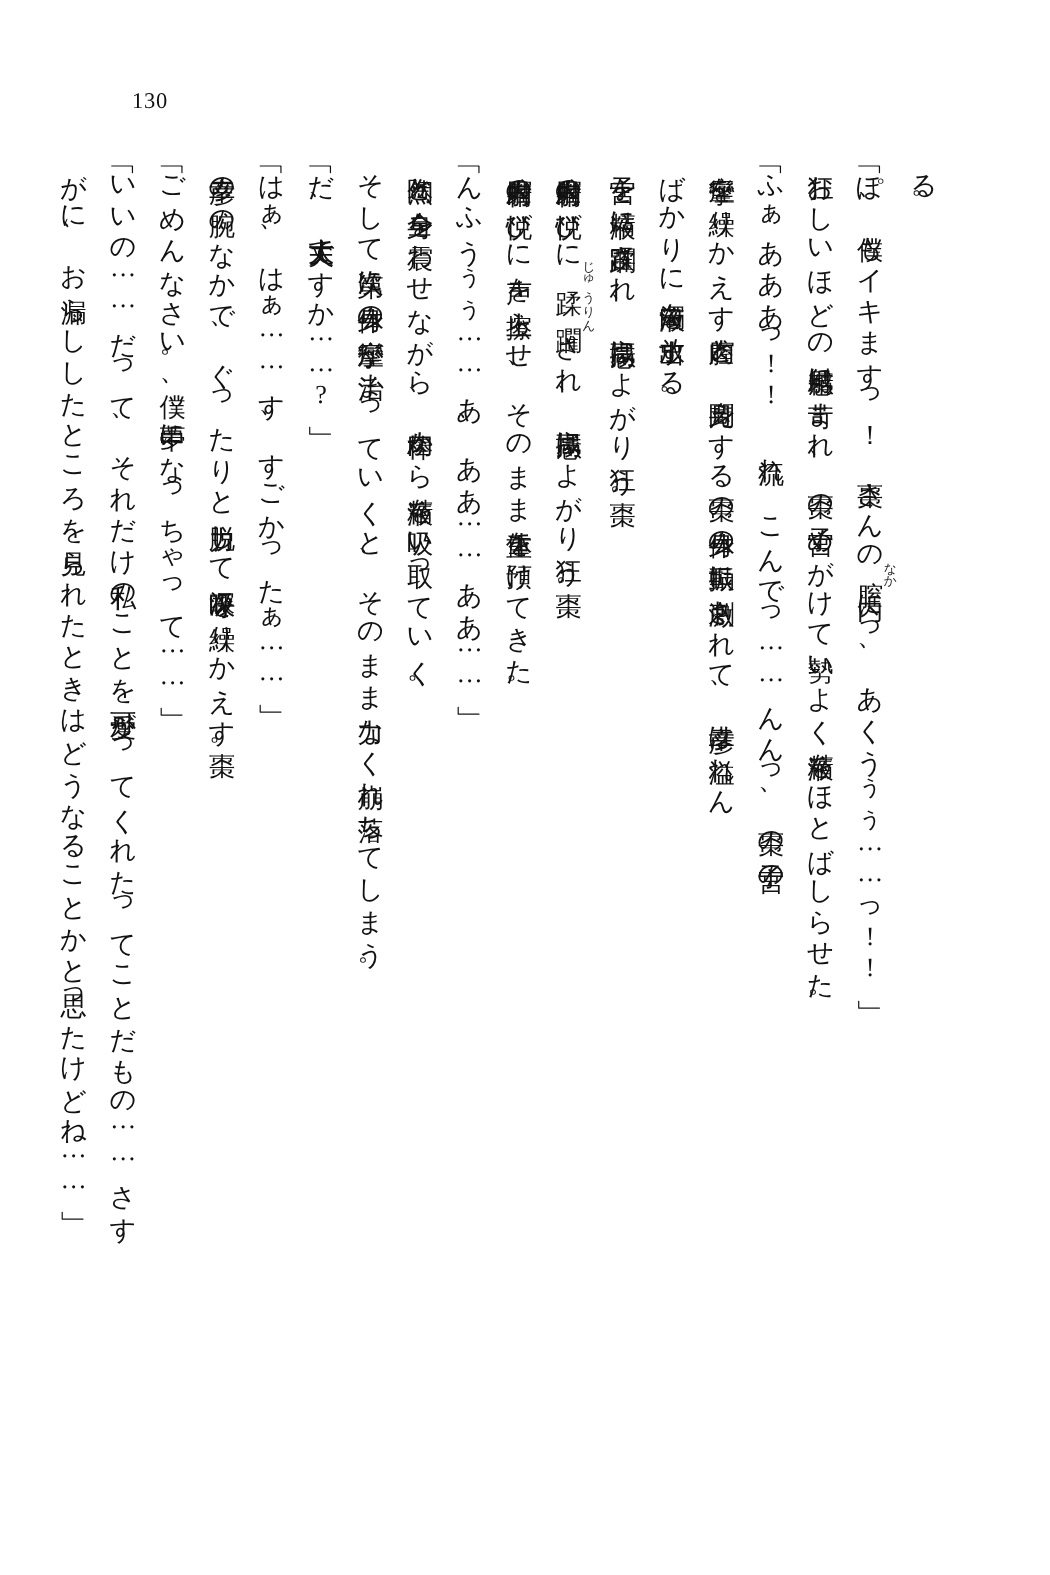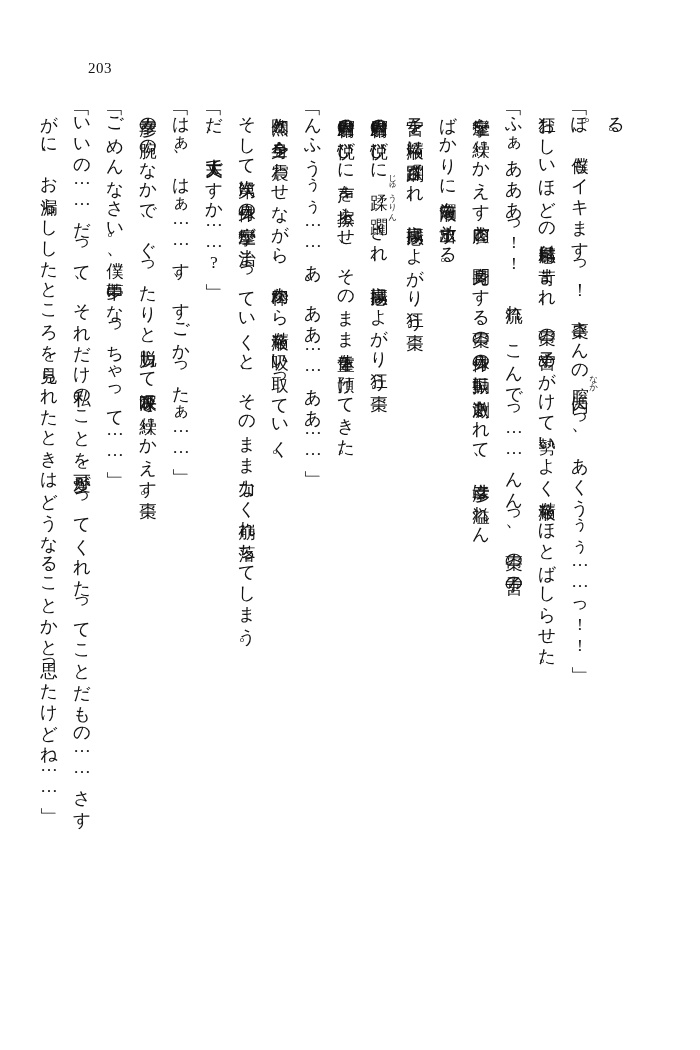--- a/index.html
+++ b/index.html
@@ -63,21 +63,21 @@
     letter-spacing: 0px;
     line-height: 1;
     color: #222;
   }
 </style>
 </head>
 <body>
 
 <div class="page">
 
-  <div class="page-number">203</div>
+  <div class="page-number">130</div>
 
   <div class="text-block">
     <p class="line">る。</p>
     <p class="line">「ぽ、僕もイキますっ！　棗さんの<ruby>膣内<rt>なか</rt></ruby>にっ、あくうぅぅ……っ!!」</p>
     <p class="line">狂おしいほどの射精感に苛まれ、棗の子宮めがけて勢いよく精液をほとばしらせた。</p>
     <p class="line">「ふぁあああっ!!　流れ、こんでっ……んんっ、棗の子宮の</p>
     <p class="line">痙攣を繰りかえす膣肉と、身悶えする棗の身体の振動に刺激されて、幸彦は溢れん</p>
     <p class="line">ばかりに白濁液を放出する。</p>
     <p class="line">子宮を精液に蹂躙され、高揚感によがり狂う棗。</p>
     <p class="line">膣内射精の悦びに<ruby>蹂躙<rt>じゅうりん</rt></ruby>され、高揚感によがり狂う棗。</p>

